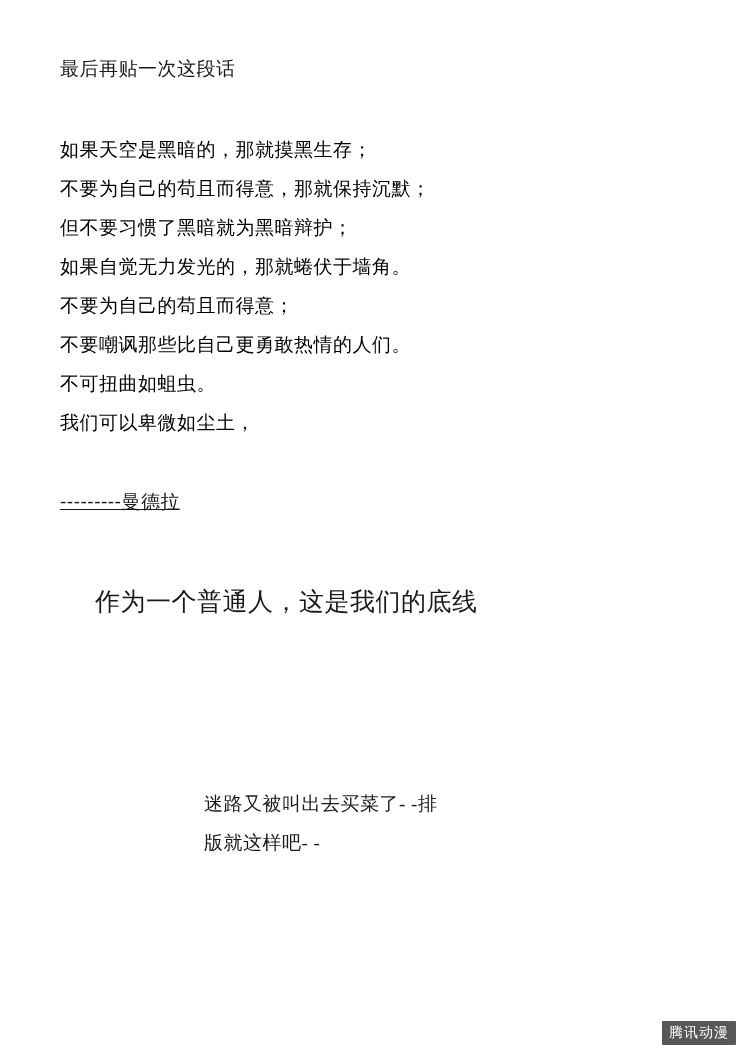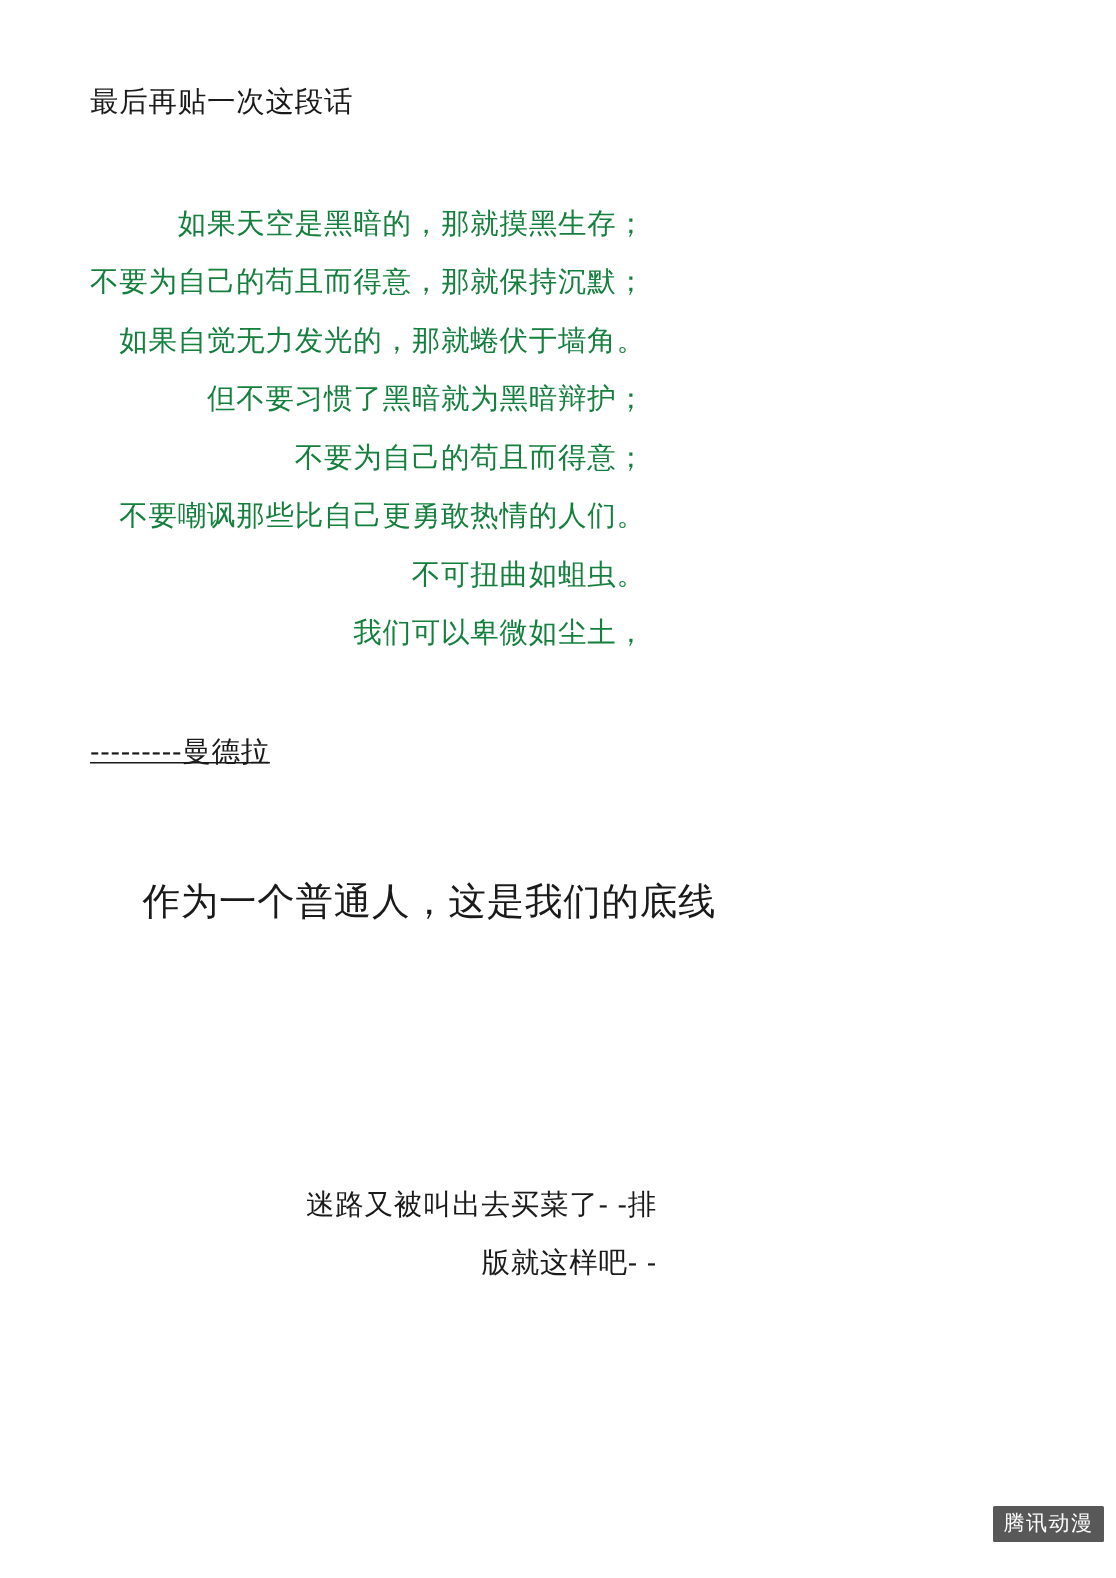--- a/index.html
+++ b/index.html
@@ -13,39 +13,38 @@
     font-family: "Liberation Sans", "DejaVu Sans", sans-serif;
     color: #1a1a1a;
     position: relative;
     overflow: hidden;
   }
   .page {
     position: relative;
     width: 744px;
     height: 1052px;
     box-sizing: border-box;
-    text-align: right;
   }
   .title {
     position: absolute;
     left: 60px;
     top: 55px;
     font-size: 19px;
     line-height: 28px;
     letter-spacing: 0.5px;
     color: #1a1a1a;
   }
   .poem {
     position: absolute;
     left: 60px;
     top: 130px;
     font-size: 19px;
     line-height: 39px;
     letter-spacing: 0.5px;
-    color: #15803d;
+    color: #000000;
   }
   .poem .line {
     white-space: pre;
   }
   .attribution {
     position: absolute;
     left: 60px;
     top: 488px;
     font-size: 19px;
     line-height: 28px;
@@ -63,47 +62,48 @@
   .note-lower {
     position: absolute;
     left: 204px;
     top: 784px;
     font-size: 19px;
     line-height: 39px;
     letter-spacing: 0.5px;
   }
   .note-lower .line {
     white-space: pre;
+    font-family: Liberation Serif, serif;
   }
   .watermark {
     position: absolute;
     right: 8px;
-    bottom: 24px;
+    bottom: 7px;
     background: #4a4a4a;
     color: #ffffff;
     font-size: 14px;
     letter-spacing: 1px;
     padding: 4px 7px 5px 7px;
     line-height: 15px;
     opacity: 0.92;
     border-radius: 1px;
   }
 </style>
 </head>
 <body>
 
 <div class="page">
 
   <div class="title">最后再贴一次这段话</div>
 
   <div class="poem">
     <div class="line">如果天空是黑暗的，那就摸黑生存；</div>
     <div class="line">不要为自己的苟且而得意，那就保持沉默；</div>
+    <div class="line">但不要习惯了黑暗就为黑暗辩护；</div>
     <div class="line">如果自觉无力发光的，那就蜷伏于墙角。</div>
-    <div class="line">但不要习惯了黑暗就为黑暗辩护；</div>
     <div class="line">不要为自己的苟且而得意；</div>
     <div class="line">不要嘲讽那些比自己更勇敢热情的人们。</div>
     <div class="line">不可扭曲如蛆虫。</div>
     <div class="line">我们可以卑微如尘土，</div>
   </div>
 
   <div class="attribution">---------曼德拉</div>
 
   <div class="note-center">作为一个普通人，这是我们的底线</div>
 

